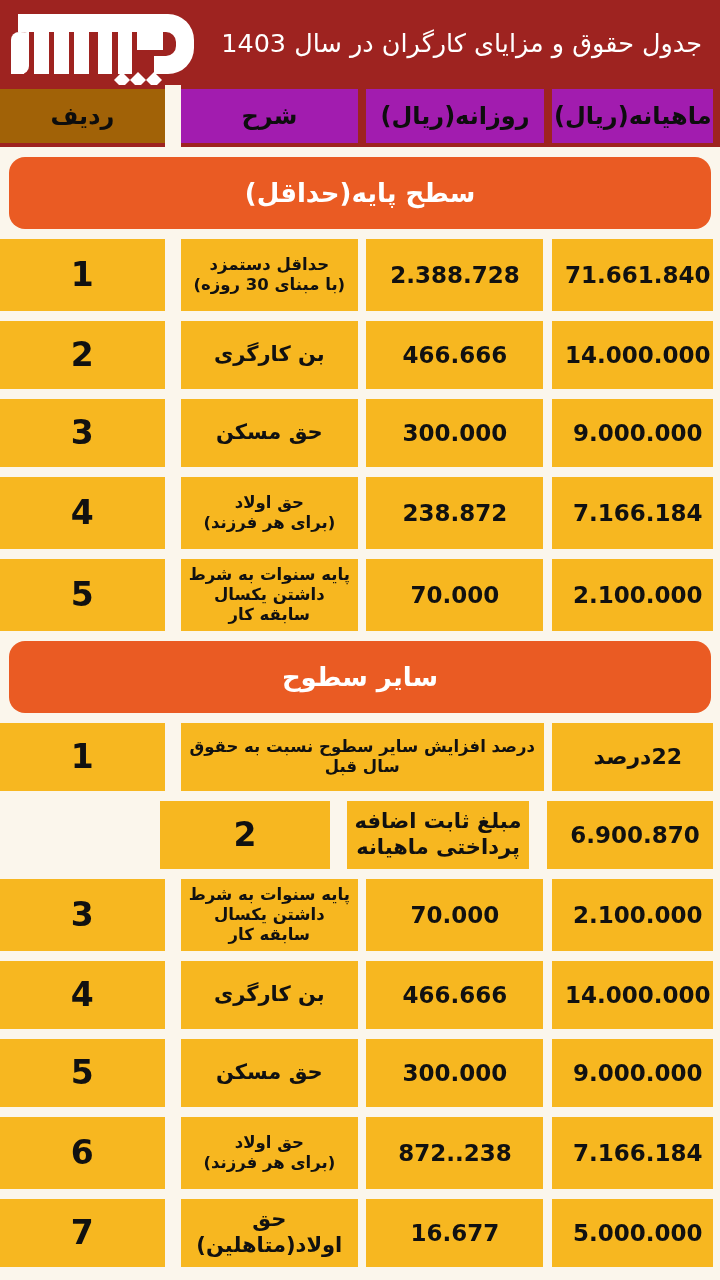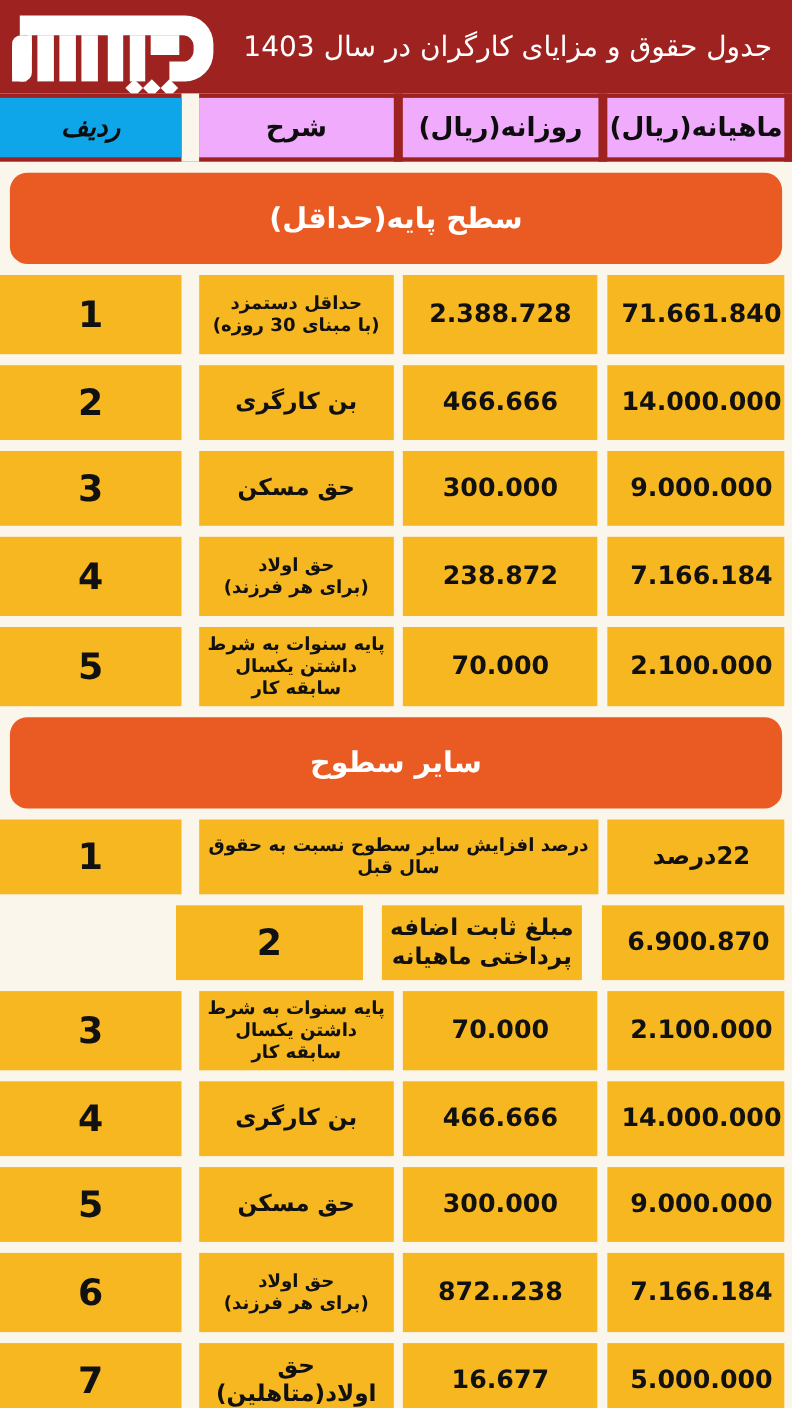--- a/index.html
+++ b/index.html
@@ -62,48 +62,48 @@
     position: relative;
     width: 720px;
     height: 62px;
     background: #9E2320;
     display: flex;
     flex-direction: row;
     align-items: stretch;
   }
 
   .col-header-cell {
-    background: #f0abfc;
+    background: #a21caf;
     color: #0D0D0D;
     font-size: 24px;
     font-weight: 700;
     display: flex;
     align-items: center;
     justify-content: center;
     height: 54px;
     margin-top: 4px;
     white-space: nowrap;
     direction: rtl;
   }
 
   
   .w-monthly { width: 166px; margin-left: 0; margin-right: 0; }
   .w-daily   { width: 183px; }
   .w-desc    { width: 182px; }
-  .w-index   { width: 170px; background: #0ea5e9; font-style: italic; }
+  .w-index   { width: 170px; background: #a16207; }
 
   .gap-6  { width: 7px; background: #9E2320; }
   .gap-8  { width: 9px; background: #9E2320; }
   .gap-white { width: 17px; background: #FBF6EC; }
 
   
   .section-banner {
     margin: 10px auto 0 auto;
     width: 702px;
-    height: 83px;
+    height: 72px;
     background: #EA5B23;
     border-radius: 16px;
     display: flex;
     align-items: center;
     justify-content: center;
   }
   .section-banner-text {
     color: #FFFFFF;
     font-size: 26px;
     font-weight: 700;

